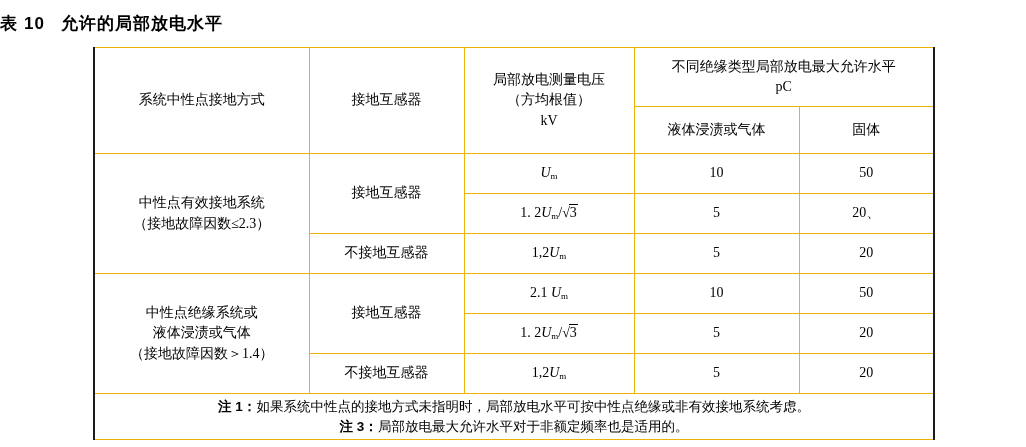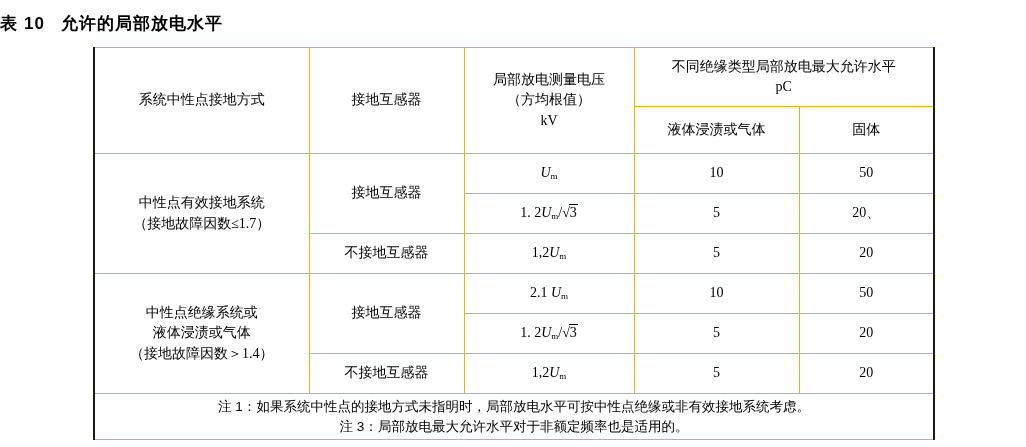--- a/index.html
+++ b/index.html
@@ -71,21 +71,21 @@
     margin-left: 16px;
   }
   .notes {
     text-align: left;
     padding: 7px 10px 7px 28px;
     font-size: 13.5px;
     line-height: 1.9;
     font-family: "Liberation Sans", "DejaVu Sans", sans-serif;
   }
   .notes .nline { display: block; white-space: nowrap; }
-  .notes b { font-weight: normal; }
+  .notes b { font-weight: bold; }
   .ital {
     font-style: italic;
   }
   sub {
     font-size: 9px;
     vertical-align: -0.25em;
   }
   .sqrt {
     display: inline-block;
   }
@@ -133,21 +133,21 @@
           </td>
         </tr>
         <tr class="thead-row">
           <td style="height:40px">液体浸渍或气体</td>
           <td class="outer-right" style="height:40px">固体</td>
         </tr>
 
         <tr>
           <td class="cell-cat outer-left top-border-strong multi" rowspan="3">
             <div>中性点有效接地系统</div>
-            <div>（接地故障因数≤1.7）</div>
+            <div>（接地故障因数≤2.3）</div>
           </td>
           <td class="cell-row top-border-strong" rowspan="2">接地互感器</td>
           <td class="cell-row top-border-strong"><span class="ital">U</span><sub>m</sub></td>
           <td class="cell-row top-border-strong">10</td>
           <td class="cell-row top-border-strong outer-right">50</td>
         </tr>
         <tr>
           <td class="cell-row frac-inline"><span>1. 2</span><span class="ital">U</span><sub>m</sub>/<span class="sqrt">√<span class="rad">3</span></span></td>
           <td class="cell-row">5</td>
           <td class="cell-row outer-right">20、</td>

